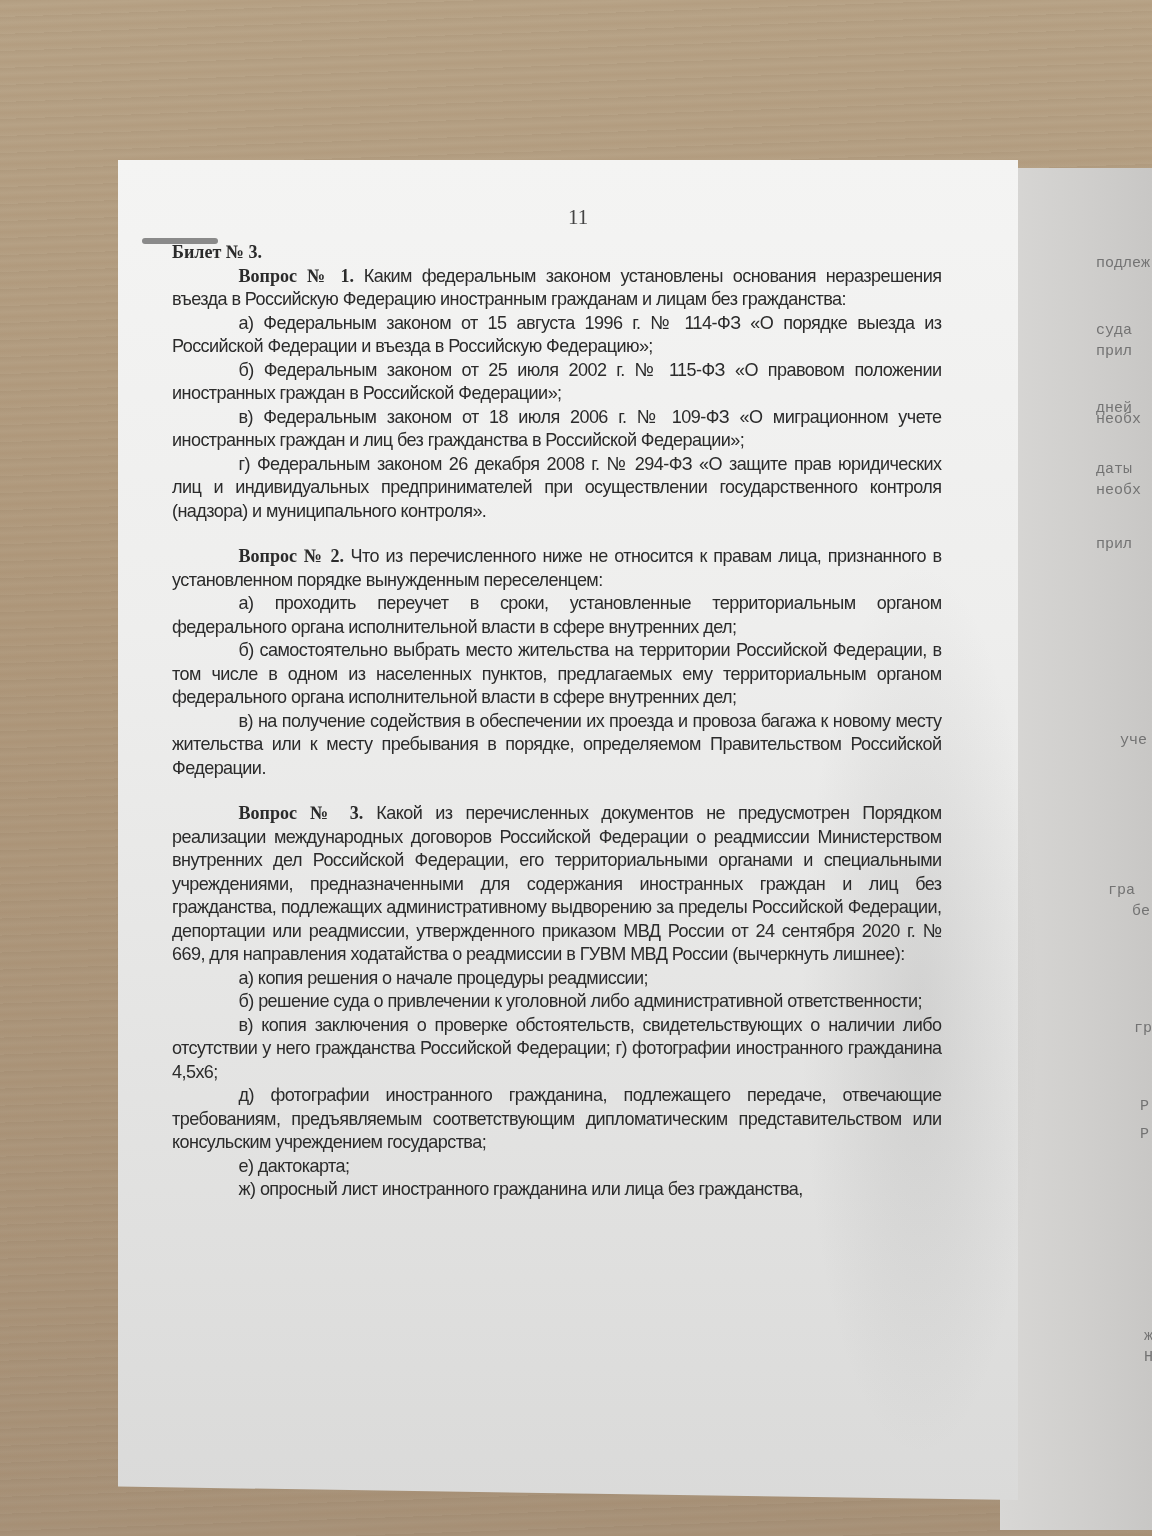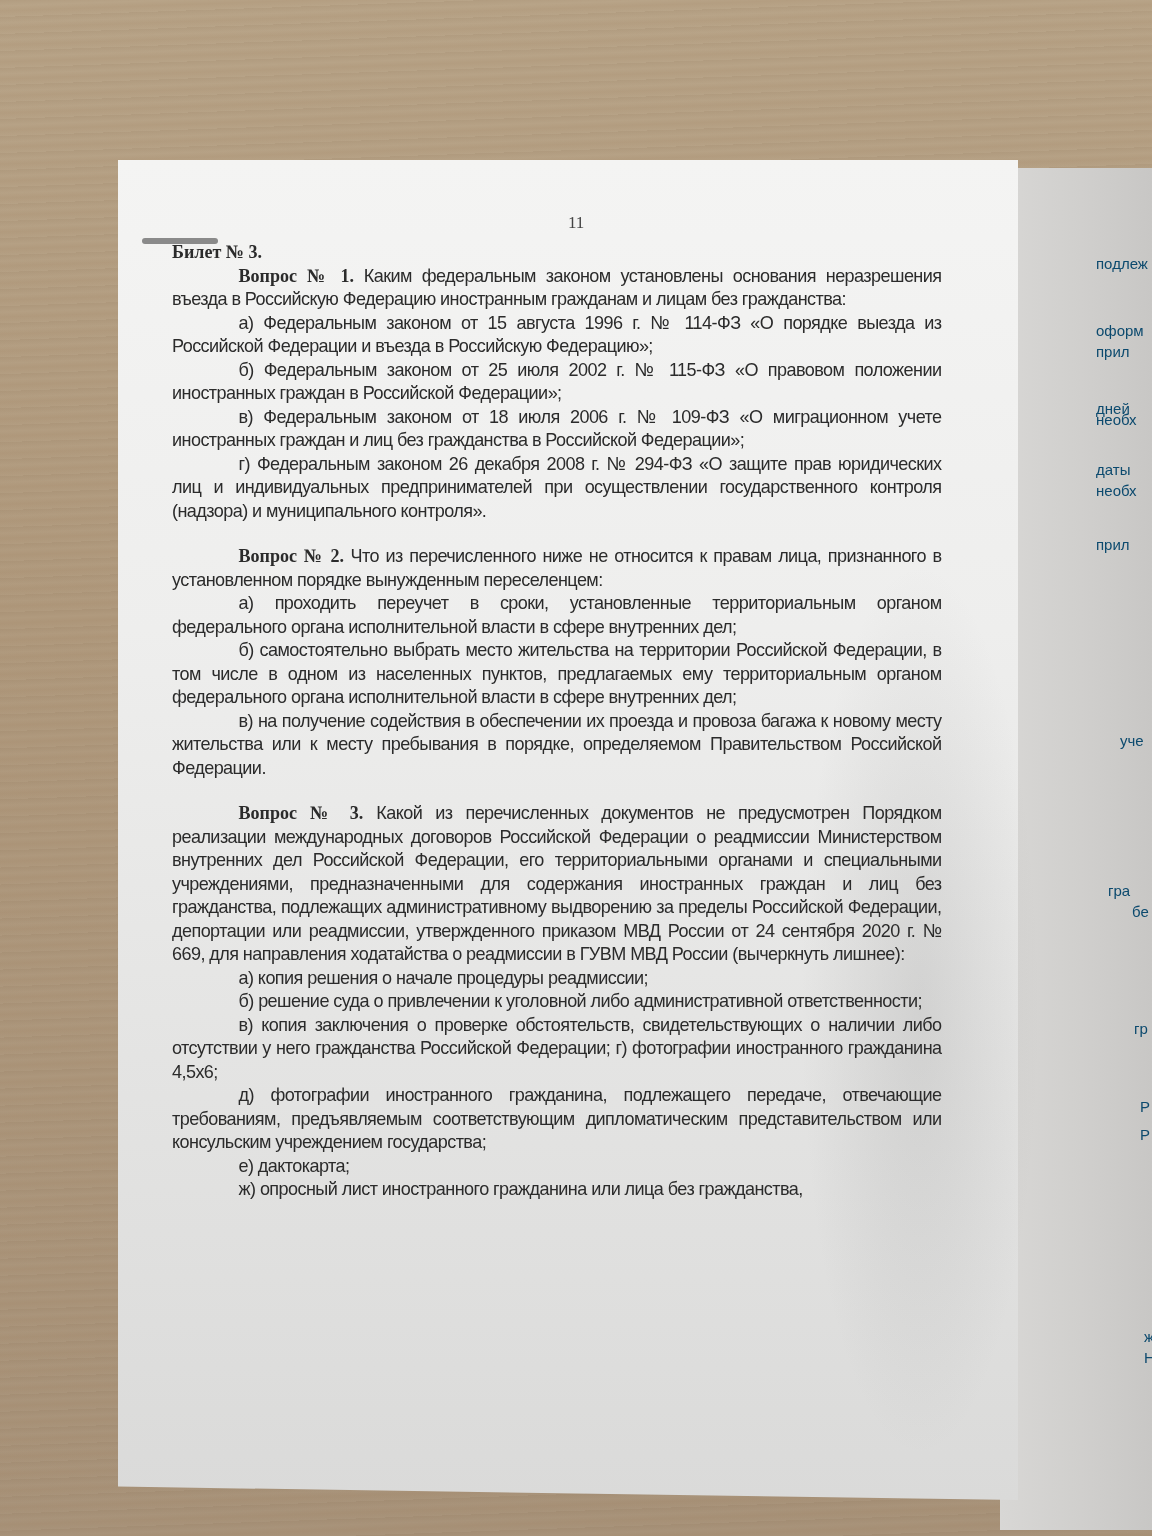--- a/index.html
+++ b/index.html
@@ -18,49 +18,49 @@
     position:absolute; left:118px; top:160px; width:900px; height:1340px;
     background: linear-gradient(180deg, #f4f4f3 0%, #eeeeed 35%, #e3e3e2 70%, #dadad9 100%);
     box-shadow: 0 0 3px rgba(0,0,0,0.25);
     clip-path: polygon(0 0, 100% 0, 100% 100%, 0 99%);
   }
   .shadow-band {
     position:absolute; left:800px; top:560px; width:240px; height:900px;
     background: radial-gradient(ellipse at center, rgba(120,120,120,0.18), rgba(120,120,120,0) 70%);
   }
   .page-number {
-    position:absolute; left:568px; top:213px; font-size:17px; color:#444;
+    position:absolute; left:568px; top:205px; font-size:21px; color:#444;
   }
   .margin-mark {
     position:absolute; left:142px; top:238px; width:76px; height:6px; background:#8a8a8a; border-radius:3px;
   }
   .content {
     position:absolute; left:172px; top:240px; width:810px;
     color:#2b2b2b; font-family: "Liberation Sans Narrow", "Liberation Sans", sans-serif;
     font-size:19px; line-height:23.5px; letter-spacing:-0.6px;
     transform: scaleX(0.95); transform-origin: left top;
   }
   .content p { margin:0; text-align:justify; }
   .indent { text-indent:70px; }
   .b { font-weight:bold; font-family:"Liberation Serif", serif; letter-spacing:0; }
   .gap { height:22px; }
   .ticket { margin-left:84px; }
   .side-col {
     position:absolute; left:1096px; top:0; width:56px; overflow:hidden;
-    font-family:Liberation Sans, sans-serif; font-size:15px; color:#0c4a6e; white-space:nowrap;
+    font-family:Liberation Mono, monospace; font-size:15px; color:#737373; white-space:nowrap;
   }
   .side-col span { position:absolute; left:0; }
 </style>
 </head>
 <body>
 
 <div class="paper-back"></div>
 <div class="side-col" style="height:1536px;">
   <span style="top:255px">подлеж</span>
-  <span style="top:322px">оформ</span>
+  <span style="top:322px">суда</span>
   <span style="top:343px">прил</span>
   <span style="top:400px">дней</span>
   <span style="top:411px">необх</span>
   <span style="top:461px">даты</span>
   <span style="top:482px">необх</span>
   <span style="top:536px">прил</span>
   <span style="top:732px;left:24px">уче</span>
   <span style="top:882px;left:12px">гра</span>
   <span style="top:903px;left:36px">бе</span>
   <span style="top:1020px;left:38px">гр</span>

